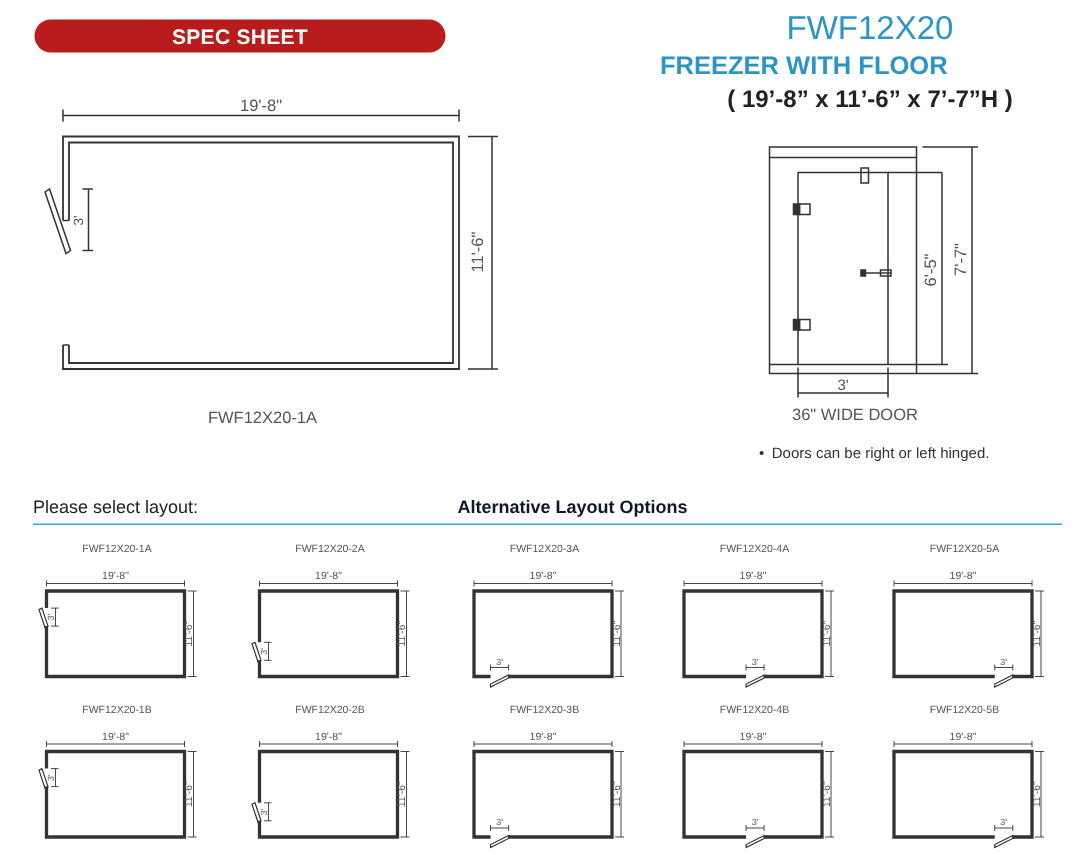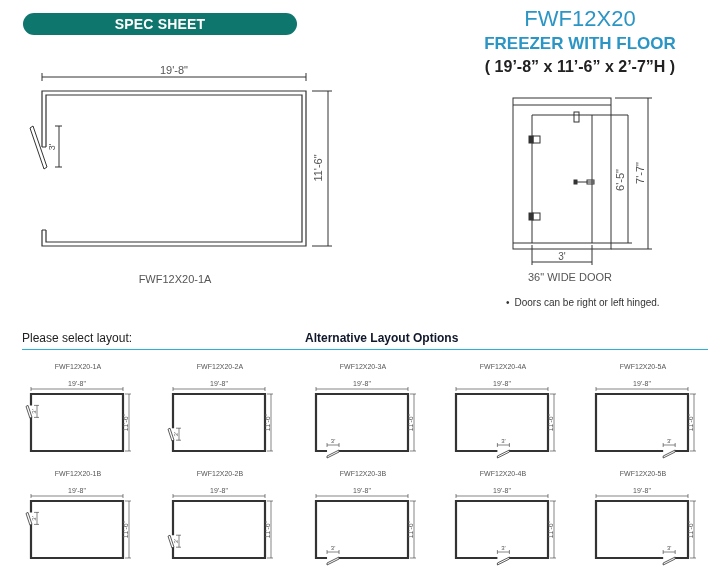--- a/index.html
+++ b/index.html
@@ -1,39 +1,39 @@
 <!DOCTYPE html>
 <html><head>
 <meta charset="utf-8">
 <style>
   html, body { margin: 0; padding: 0; background: #ffffff; }
   body { width: 720px; height: 570px; position: relative; overflow: hidden; font-family: "Liberation Sans", "DejaVu Sans", sans-serif; color: #333; }
   .abs { position: absolute; }
-  .pill { left: 23px; top: 13px; width: 274px; height: 22px; background: #0f766e; border-radius: 11px; color: #fff; font-weight: bold; font-size: 14px; text-align: center; line-height: 22px; letter-spacing: 0.2px; }
+  .pill { left: 23px; top: 13px; width: 274px; height: 22px; background: #b91c1c; border-radius: 11px; color: #fff; font-weight: bold; font-size: 14px; text-align: center; line-height: 22px; letter-spacing: 0.2px; }
   .title-model { left: 440px; top: 6px; width: 280px; text-align: center; color: #2b95c5; font-weight: normal; font-size: 22px; line-height: 26px; }
-  .title-type { left: 440px; top: 33px; width: 280px; text-align: center; color: #2b95c5; font-weight: bold; font-size: 17px; line-height: 22px; }
+  .title-type { left: 440px; top: 33px; width: 280px; text-align: left; color: #2b95c5; font-weight: bold; font-size: 17px; line-height: 22px; }
   .title-dims { left: 440px; top: 56px; width: 280px; text-align: center; color: #222; font-weight: bold; font-size: 16px; line-height: 22px; }
   .plan-caption { left: 100px; top: 273px; width: 150px; text-align: center; font-size: 11px; color: #555; }
   .door-caption { left: 515px; top: 271px; width: 110px; text-align: center; font-size: 11px; color: #555; }
   .note { left: 506px; top: 297px; font-size: 10px; color: #333; white-space: nowrap; }
   .note::before { content: "•"; margin-right: 5px; }
   .section-left { left: 22px; top: 331px; font-size: 12px; color: #222; }
   .section-right { left: 305px; top: 331px; font-size: 12px; font-weight: bold; color: #0f172a; }
   .rule { left: 22px; top: 349px; width: 686px; height: 1px; background: #2bb0d9; }
   .thumb { position: absolute; width: 130px; height: 100px; }
   .thumb-label { position: absolute; left: 0; top: 0; width: 100%; text-align: center; font-size: 7px; color: #555; }
   svg text { font-family: "Liberation Sans", "DejaVu Sans", sans-serif; }
 </style>
 </head>
 <body>
 
 <div class="abs pill">SPEC SHEET</div>
 <div class="abs title-model">FWF12X20</div>
 <div class="abs title-type">FREEZER WITH FLOOR</div>
-<div class="abs title-dims">( 19’-8” x 11’-6” x 2’-7”H )</div>
+<div class="abs title-dims">( 19’-8” x 11’-6” x 7’-7”H )</div>
 
 <svg class="abs" style="left:0;top:60px;" width="340" height="200">
   <g stroke="#333" fill="none">
 
     <line x1="42" y1="17" x2="306" y2="17" stroke-width="1"></line>
     <line x1="42" y1="13" x2="42" y2="21" stroke-width="1"></line>
     <line x1="306" y1="13" x2="306" y2="21" stroke-width="1"></line>
 
     <line x1="328" y1="31" x2="328" y2="186" stroke-width="1"></line>
     <line x1="312" y1="31" x2="332" y2="31" stroke-width="1"></line>

